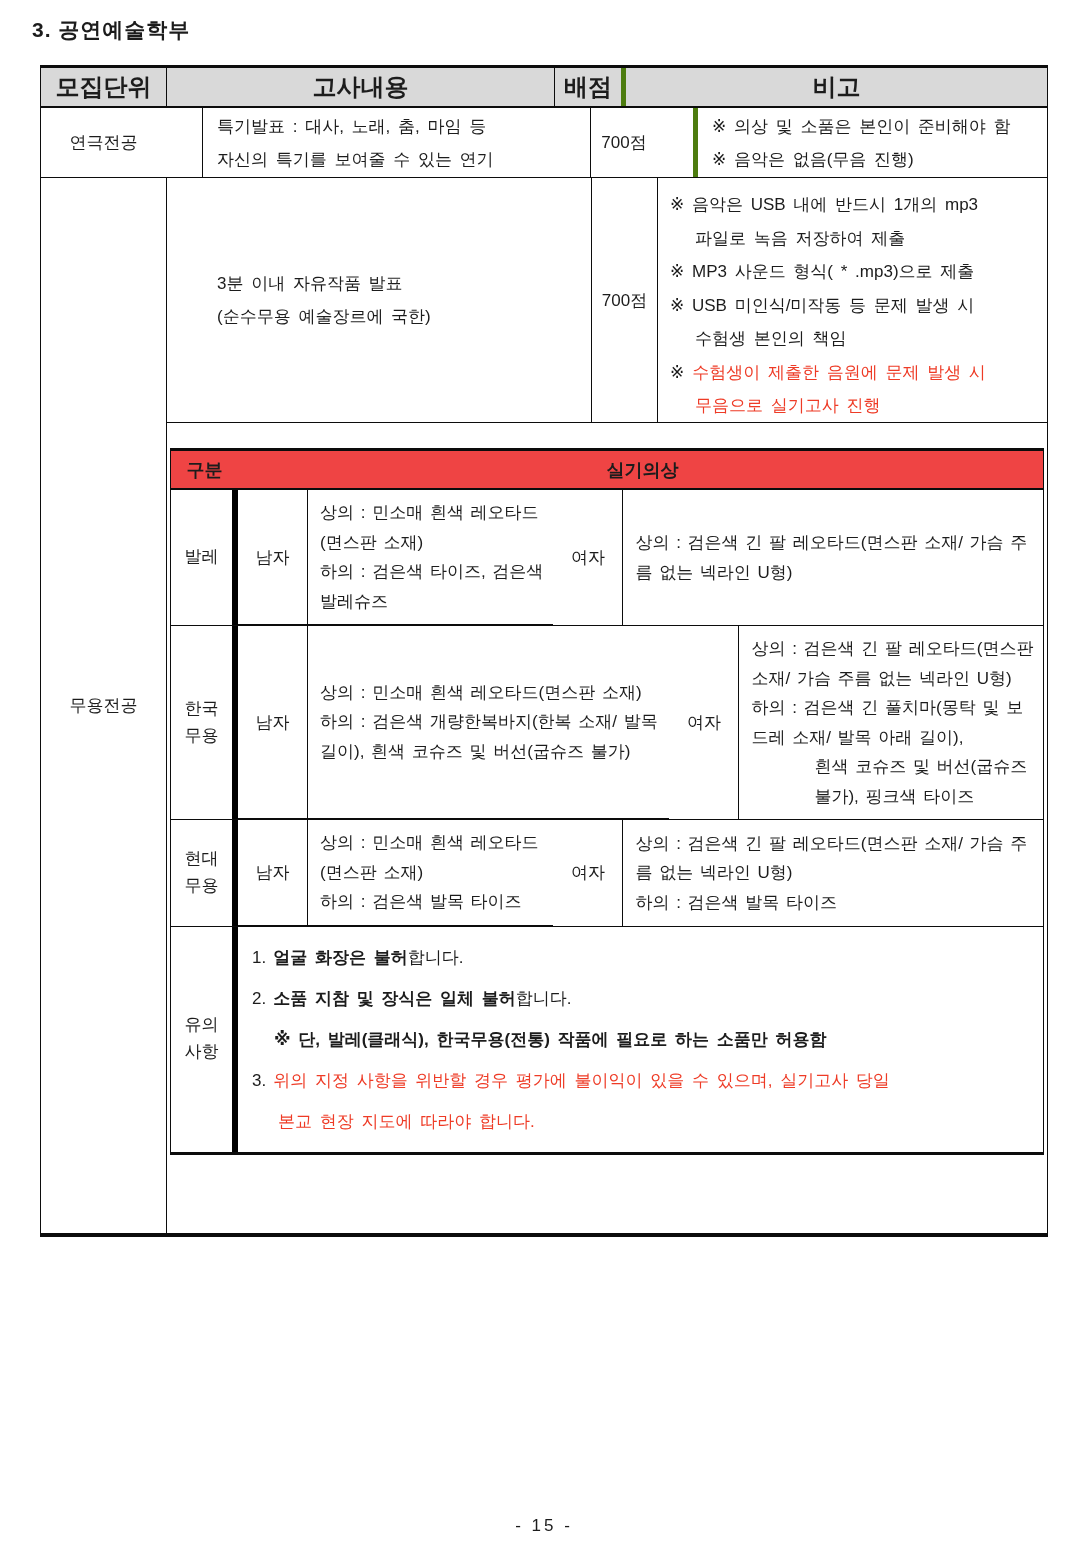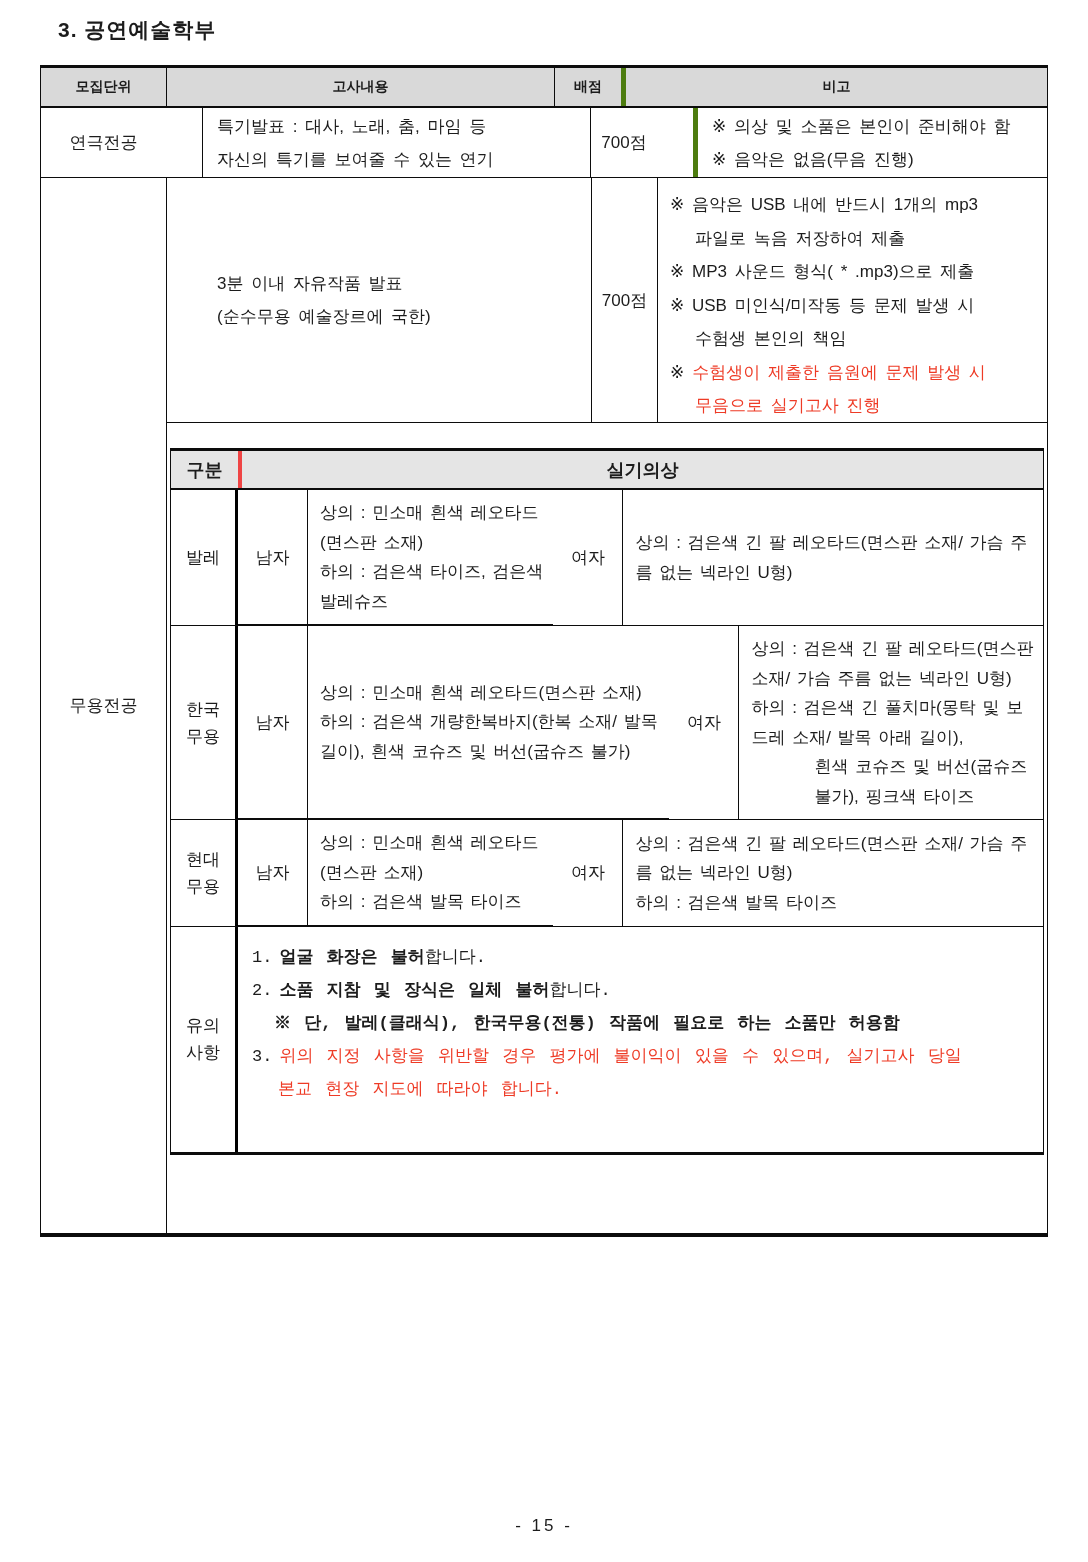--- a/index.html
+++ b/index.html
@@ -2,32 +2,32 @@
 <html lang="ko"><head>
 <meta charset="utf-8">
 <style>
   html,body{margin:0;padding:0;}
   body{
     width:1088px;height:1562px;position:relative;background:#ffffff;
     font-family:"Liberation Sans","DejaVu Sans",sans-serif;
     color:#1c1c1c;font-size:17px;
   }
   .doc-title{
-    position:absolute;left:58px;top:16px;
+    position:absolute;left:32px;top:16px;
     font-size:21px;font-weight:bold;letter-spacing:1px;
   }
   
   .outer{
     position:absolute;left:40px;top:65px;width:1008px;box-sizing:border-box;
     border-top:3px solid #0c0c0c;border-bottom:4px solid #0c0c0c;
     border-left:1px solid #0c0c0c;border-right:1px solid #0c0c0c;
   }
   .row{display:flex;}
   .hdr{height:38px;background:#d9d9d9;border-bottom:2px solid #0c0c0c;}
-  .hdr .cell{display:flex;align-items:center;justify-content:center;font-weight:bold;font-size:14px;}
+  .hdr .cell{display:flex;align-items:center;justify-content:center;font-weight:bold;font-size:24px;}
   .cell{box-sizing:border-box;}
   .w-unit{width:125px;}
   .w-content{width:388px;border-left:1px solid #0c0c0c;}
   .w-points{width:67px;border-left:1px solid #0c0c0c;}
   .w-note{flex:1;border-left:5px solid #4d7c0f;}
   .vcenter{display:flex;align-items:center;justify-content:center;text-align:center;}
   .lines{display:flex;flex-direction:column;justify-content:center;padding-left:14px;line-height:33px;word-spacing:3px;margin-left:36px;}
   .theater-row{height:69px;border-bottom:1px solid #0c0c0c;}
   
   .dance-row{min-height:1055px;}
@@ -37,38 +37,38 @@
   .exam-points{width:67px;border-left:1px solid #0c0c0c;border-right:1px solid #0c0c0c;box-sizing:border-box;}
   .exam-note{flex:1;box-sizing:border-box;display:flex;flex-direction:column;justify-content:flex-start;
     padding:10px 8px 0 12px;line-height:33.5px;word-spacing:3px;}
   .indent25{padding-left:25px;}
   .gap{height:25px;}
   
   .inner{
     margin:0 3px;box-sizing:border-box;
     border:1px solid #0c0c0c;border-top:3px solid #0c0c0c;border-bottom:3px solid #0c0c0c;
   }
-  .inner-hdr{display:flex;height:37px;background:#e5e5e5;border-bottom:2px solid #0c0c0c;}
+  .inner-hdr{display:flex;height:37px;background:#ef4444;border-bottom:2px solid #0c0c0c;}
   .cat-col{width:67px;box-sizing:border-box;}
   .inner-hdr .cat-col{display:flex;align-items:center;justify-content:center;font-weight:bold;font-size:18px;}
   .inner-hdr .costume-col{flex:1;border-left:4px solid #ef4444;display:flex;align-items:center;justify-content:center;font-weight:bold;font-size:18px;}
   .cblock{display:flex;border-bottom:1px solid #0c0c0c;}
   .cblock:last-child{border-bottom:none;}
   .cat-cell{width:67px;display:flex;align-items:center;justify-content:center;text-align:center;
-    white-space:pre-line;line-height:27px;border-right:3px solid #000000;box-sizing:border-box;}
+    white-space:pre-line;line-height:27px;border-right:6px solid #000000;box-sizing:border-box;font-family:Liberation Mono, monospace;}
   .genders{flex:1;display:flex;flex-direction:row;}
   .grow{display:flex;border-bottom:1px solid #0c0c0c;}
   .grow:last-child{border-bottom:none;}
   .gender-cell{width:70px;display:flex;align-items:center;justify-content:center;border-right:1px solid #0c0c0c;box-sizing:border-box;}
   .desc{flex:1;display:flex;flex-direction:column;justify-content:center;padding:8px 8px 8px 12px;line-height:29.5px;word-spacing:2px;}
   .h84{min-height:84px;} .h80{min-height:80px;} .h85{min-height:85px;} .h99{min-height:99px;}
   .hang-indent{padding-left:63px;}
   
-  .prec-cell{flex:1;display:flex;flex-direction:column;justify-content:flex-start;
-    padding:14px 10px 14px 14px;line-height:33px;min-height:197px;word-spacing:3px;font-family:Liberation Mono, monospace;}
+  .prec-cell{flex:1;display:flex;flex-direction:column;justify-content:space-between;
+    padding:14px 10px 14px 14px;line-height:33px;min-height:197px;word-spacing:3px;}
   .b{font-weight:bold;}
   .red{color:#ee3b26;}
   .num{padding-right:7px;}
   .marker{padding-right:8px;}
   .indent22{padding-left:22px;}
   .indent26{padding-left:26px;}
   .page-num{
     position:absolute;left:0;right:0;top:1516px;text-align:center;
     font-size:17px;letter-spacing:3px;
   }

